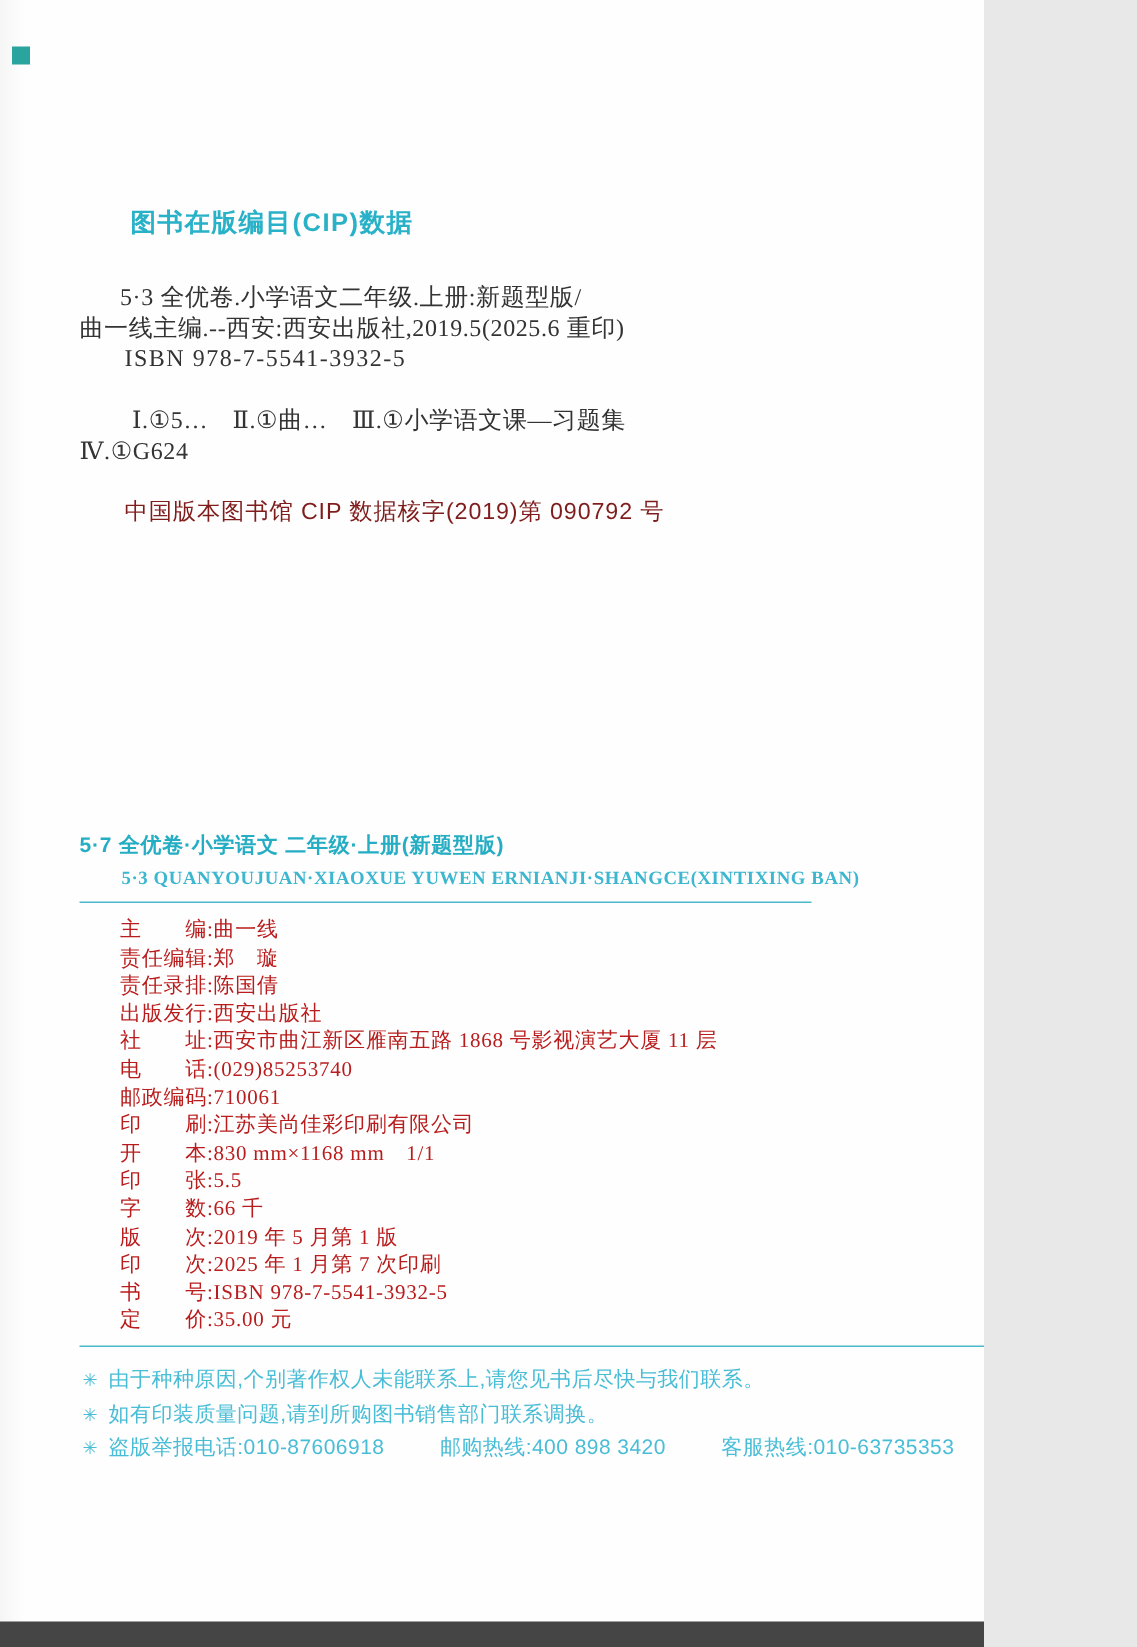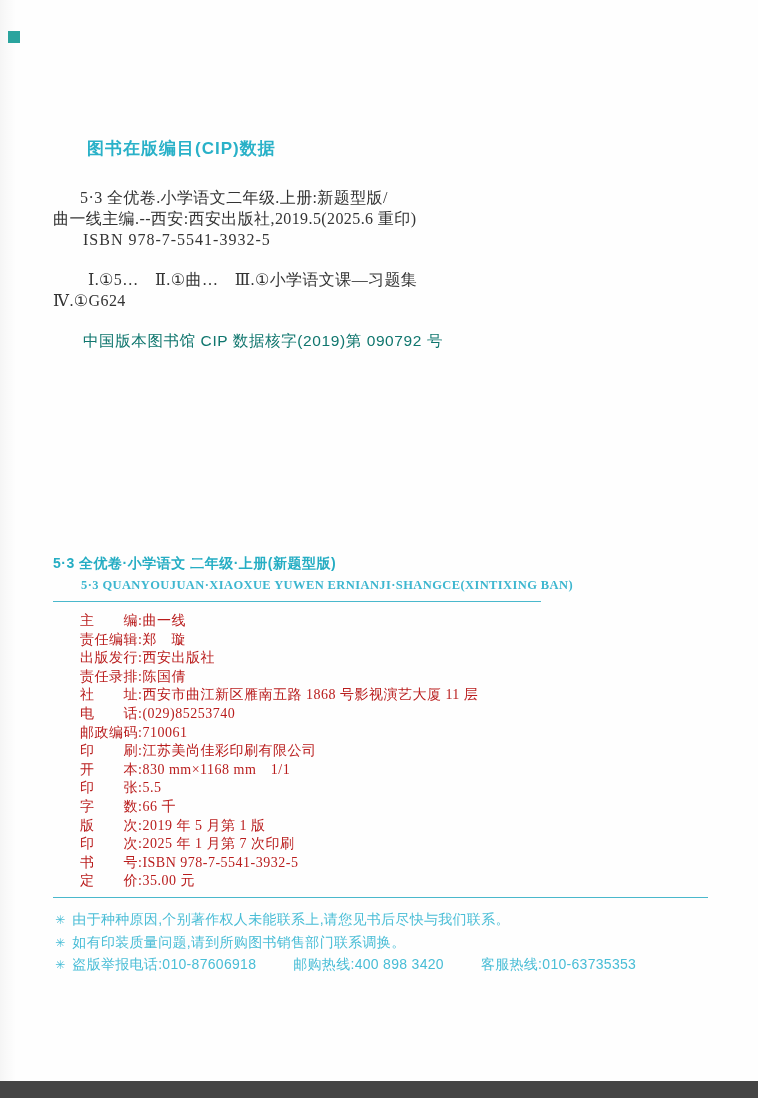--- a/index.html
+++ b/index.html
@@ -1,18 +1,18 @@
 <!DOCTYPE html>
 <html><head>
 <meta charset="utf-8">
 <style>
   html,body{margin:0;padding:0;background:#e8e8e8;}
   .page{
     position:relative;
-    width:758px;height:1098px;
+    width:656px;height:1098px;
     background:#fefefe;
     overflow:hidden;
     font-family:"Liberation Serif","DejaVu Serif",serif;
     color:#333333;
   }
   .edge-shade{
     position:absolute;left:0;top:0;width:16px;height:1098px;
     background:linear-gradient(to right,rgba(0,0,0,0.035),rgba(0,0,0,0));
   }
   .corner-mark{
@@ -29,21 +29,21 @@
   .cip-entry.l1{left:80px;top:188px;}
   .cip-entry.l2{left:53px;top:209px;}
   .cip-entry.l3{left:83px;top:231px;letter-spacing:1px;}
   .cls{position:absolute;font-size:16px;letter-spacing:0.4px;white-space:nowrap;}
   .cls.l1{left:88px;top:270px;}
   .cls.l2{left:53px;top:291px;}
   .cip-record{
     position:absolute;left:83px;top:331px;
     font-family:"Liberation Sans","DejaVu Sans",sans-serif;
     font-size:15.5px;letter-spacing:0.6px;
-    color:#0f766e;white-space:nowrap;
+    color:#7f1d1d;white-space:nowrap;
   }
   .title-cn{
     position:absolute;left:53px;top:555px;
     font-family:"Liberation Sans","DejaVu Sans",sans-serif;
     font-weight:bold;font-size:14px;letter-spacing:0.5px;
     color:#25adc3;white-space:nowrap;
   }
   .title-py{
     position:absolute;left:53px;top:578px;
     font-size:12.5px;font-weight:bold;letter-spacing:0.4px;
@@ -86,30 +86,30 @@
 
   <div class="cip-entry l1">5·3 全优卷.小学语文二年级.上册:新题型版/</div>
   <div class="cip-entry l2">曲一线主编.--西安:西安出版社,2019.5(2025.6 重印)</div>
   <div class="cip-entry l3">ISBN 978-7-5541-3932-5</div>
 
   <div class="cls l1">Ⅰ.①5…　Ⅱ.①曲…　Ⅲ.①小学语文课—习题集</div>
   <div class="cls l2">Ⅳ.①G624</div>
 
   <div class="cip-record">中国版本图书馆 CIP 数据核字(2019)第 090792 号</div>
 
-  <div class="title-cn">5·3 全优卷·小学语文 二年级·上册(新题型版)</div>
+  <div class="title-cn">5·7 全优卷·小学语文 二年级·上册(新题型版)</div>
   <div class="title-py">5·3 QUANYOUJUAN·XIAOXUE YUWEN ERNIANJI·SHANGCE(XINTIXING BAN)</div>
 
   <div class="hr hr1"></div>
 
   <div class="pub-list">
       <div class="pub-item">主　　编:曲一线</div>
       <div class="pub-item">责任编辑:郑　璇</div>
+      <div class="pub-item">责任录排:陈国倩</div>
       <div class="pub-item">出版发行:西安出版社</div>
-      <div class="pub-item">责任录排:陈国倩</div>
       <div class="pub-item">社　　址:西安市曲江新区雁南五路 1868 号影视演艺大厦 11 层</div>
       <div class="pub-item">电　　话:(029)85253740</div>
       <div class="pub-item">邮政编码:710061</div>
       <div class="pub-item">印　　刷:江苏美尚佳彩印刷有限公司</div>
       <div class="pub-item">开　　本:830 mm×1168 mm　1/1</div>
       <div class="pub-item">印　　张:5.5</div>
       <div class="pub-item">字　　数:66 千</div>
       <div class="pub-item">版　　次:2019 年 5 月第 1 版</div>
       <div class="pub-item">印　　次:2025 年 1 月第 7 次印刷</div>
       <div class="pub-item">书　　号:ISBN 978-7-5541-3932-5</div>

